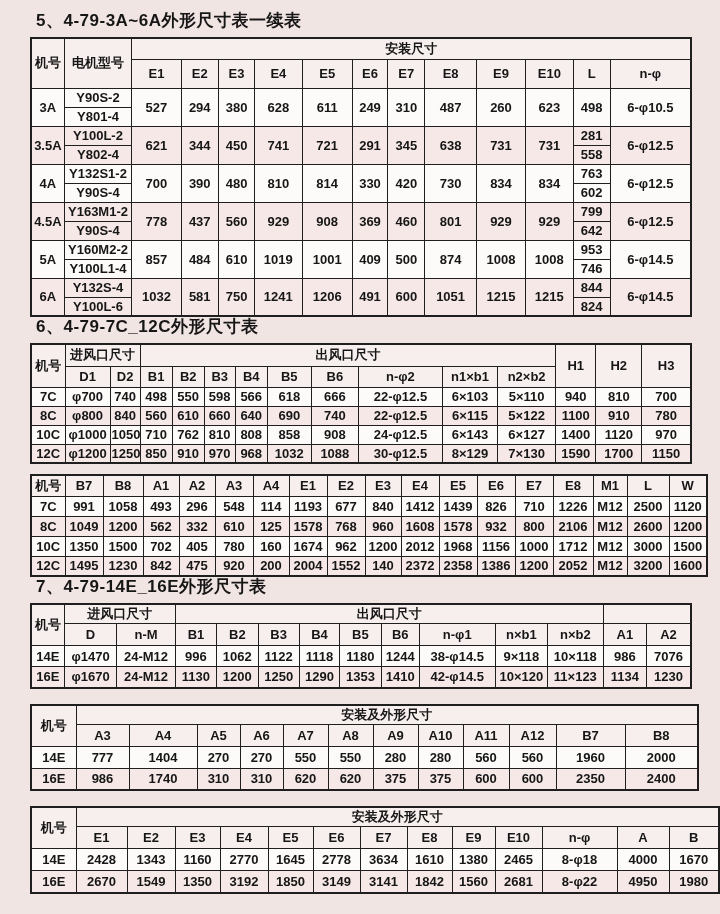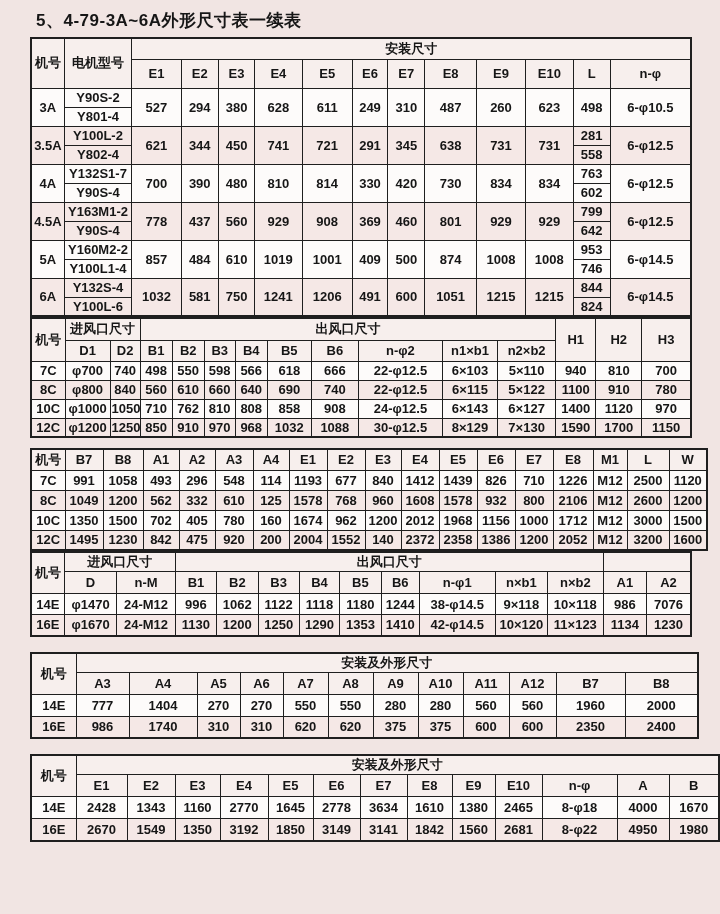--- a/index.html
+++ b/index.html
@@ -141,21 +141,21 @@
           <td rowspan="2">731</td>
           <td>281</td>
           <td rowspan="2">6-φ12.5</td>
         </tr>
         <tr class="tint">
           <td>Y802-4</td>
           <td>558</td>
         </tr>
         <tr>
           <td rowspan="2">4A</td>
-          <td>Y132S1-7</td>
+          <td>Y132S1-2</td>
           <td rowspan="2">700</td>
           <td rowspan="2">390</td>
           <td rowspan="2">480</td>
           <td rowspan="2">810</td>
           <td rowspan="2">814</td>
           <td rowspan="2">330</td>
           <td rowspan="2">420</td>
           <td rowspan="2">730</td>
           <td rowspan="2">834</td>
           <td rowspan="2">834</td>
@@ -222,20 +222,21 @@
           <td>844</td>
           <td rowspan="2">6-φ14.5</td>
         </tr>
         <tr class="tint">
           <td>Y100L-6</td>
           <td>824</td>
         </tr>
       </tbody>
     </table>
 
+  <h2 class="title gap-lg">6、4-79-7C_12C外形尺寸表</h2>
   <table class="dim t6a">
       <colgroup>
         <col style="width: 34px;">
         <col style="width: 45px;">
         <col style="width: 30px;">
         <col style="width: 32px;">
         <col style="width: 32px;">
         <col style="width: 31px;">
         <col style="width: 32px;">
         <col style="width: 44px;">
@@ -461,20 +462,21 @@
           <td>1386</td>
           <td>1200</td>
           <td>2052</td>
           <td>M12</td>
           <td>3200</td>
           <td>1600</td>
         </tr>
       </tbody>
     </table>
 
+  <h2 class="title gap-lg">7、4-79-14E_16E外形尺寸表</h2>
   <table class="dim t7a">
       <colgroup>
         <col style="width: 33px;">
         <col style="width: 52px;">
         <col style="width: 58px;">
         <col style="width: 41px;">
         <col style="width: 41px;">
         <col style="width: 41px;">
         <col style="width: 40px;">
         <col style="width: 41px;">

